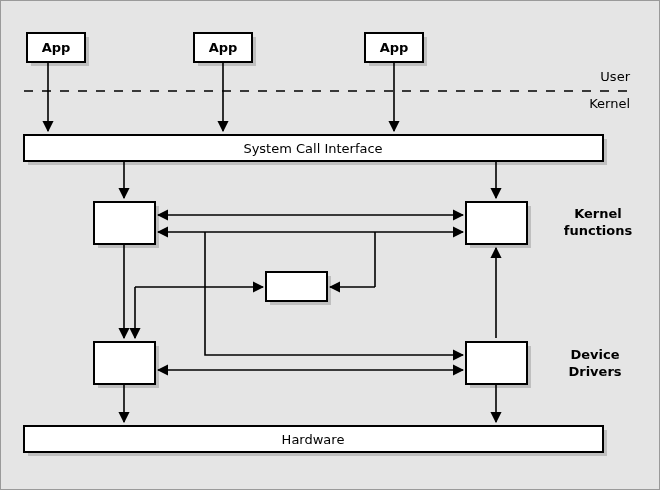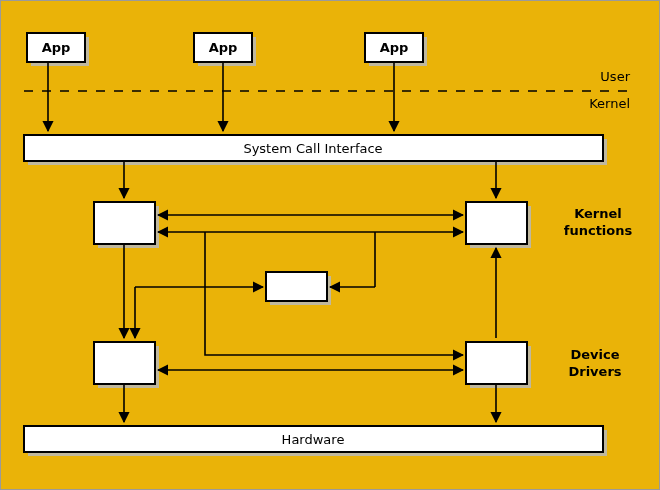--- a/index.html
+++ b/index.html
@@ -10,21 +10,21 @@
   body {
     width: 660px;
     height: 490px;
     font-family: "DejaVu Sans", sans-serif;
     overflow: hidden;
   }
   #diagram-root {
     position: relative;
     width: 660px;
     height: 490px;
-    background: #eab308;
+    background: #e5e5e5;
   }
   svg.diagram {
     position: absolute;
     top: 0;
     left: 0;
     width: 660px;
     height: 490px;
     display: block;
   }
   .node-rect {

